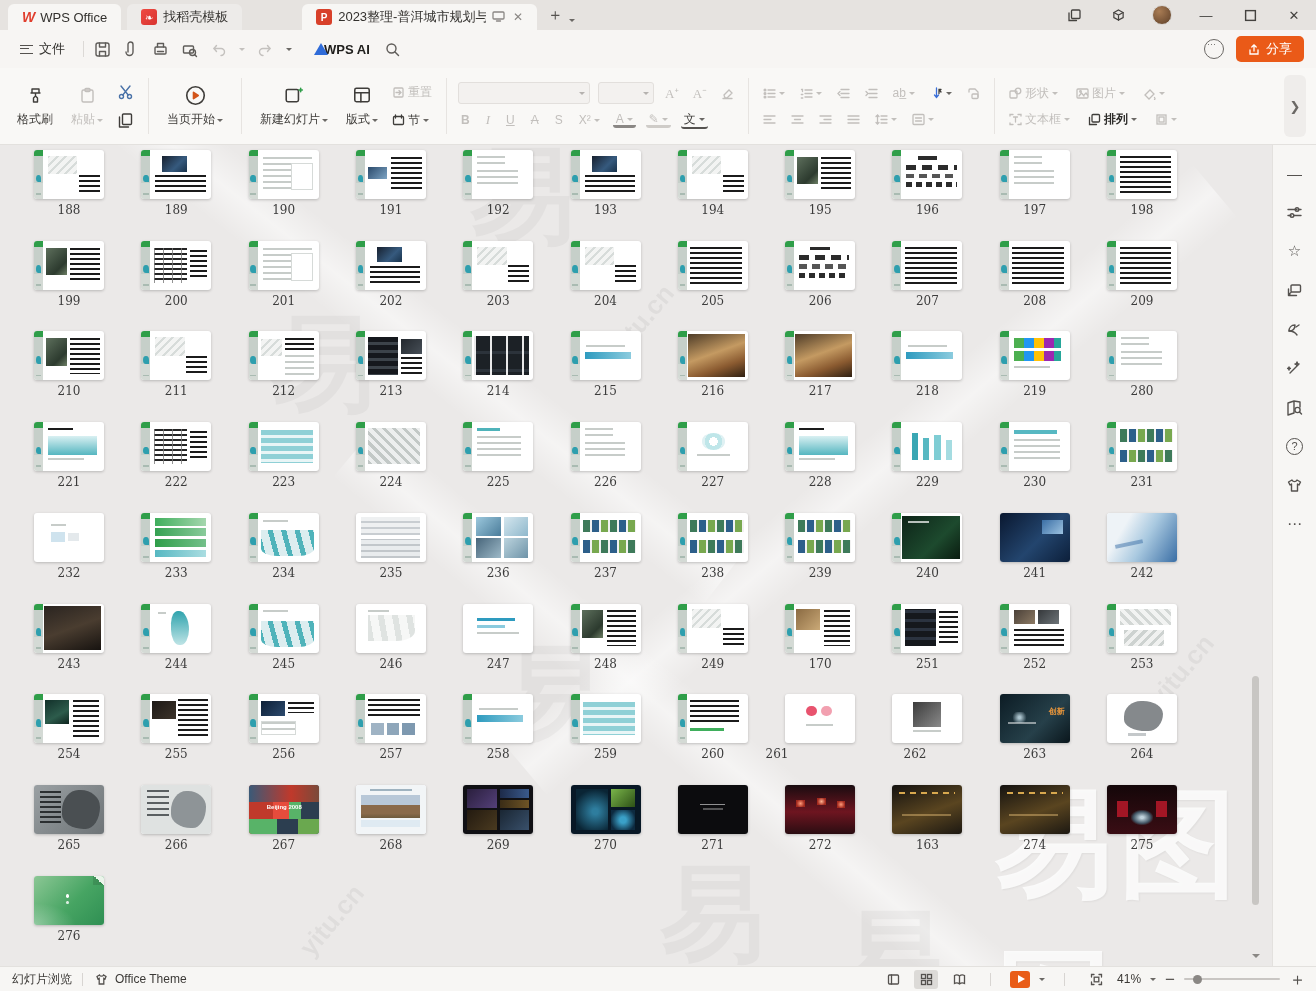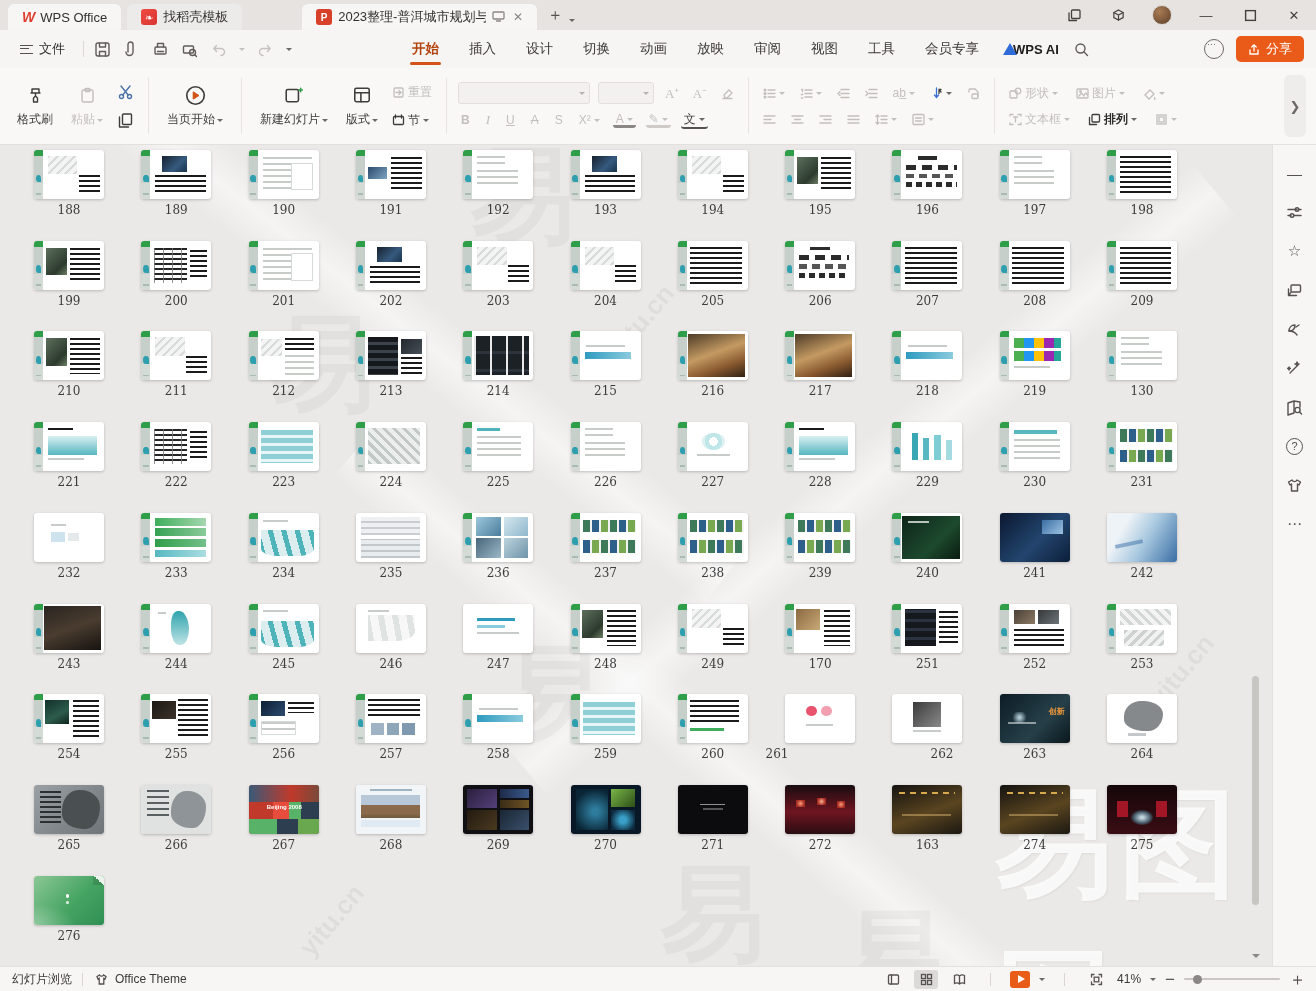--- a/index.html
+++ b/index.html
@@ -191,32 +191,20 @@
       </span>
       <span class="car" style="border-top-color:#c4c1be"></span>
       <span class="qico off">
         <svg class="ic16" viewBox="0 0 17 17">
             <path d="M13 7.5H6a3.5 3.5 0 1 0 0 7"></path>
             <path d="M10.5 4.5L13 7.5l-2.5 3"></path>
           </svg>
       </span>
       <span class="car"></span>
     </div>
-    <div class="mtabs" id="menu-tabs">
-        <span class="mtab act">开始</span>
-        <span class="mtab">插入</span>
-        <span class="mtab">设计</span>
-        <span class="mtab">切换</span>
-        <span class="mtab">动画</span>
-        <span class="mtab">放映</span>
-        <span class="mtab">审阅</span>
-        <span class="mtab">视图</span>
-        <span class="mtab">工具</span>
-        <span class="mtab">会员专享</span>
-      </div>
     <div class="ai-group">
       <span style="display:flex;align-items:center;gap:4px">
         <span class="ai-tri"></span>
         <span class="ai-lbl">WPS AI</span>
       </span>
       <span class="qico">
         <svg class="ic16" viewBox="0 0 17 17">
             <circle cx="7.5" cy="7.5" r="4.5"></circle>
             <path d="M11 11l3.5 3.5"></path>
           </svg>
@@ -765,21 +753,21 @@
             <div class="pt" style="position: absolute; left: 20%; top: 70%; width: 52%; height: 12%; background: repeating-linear-gradient(rgb(199, 204, 201) 0px, rgb(199, 204, 201) 2px, transparent 2px, transparent 6px);"></div>
           </div>
           <div class="tnum" style="left: 999.7px; top: 239.4px;">219</div>
           <div class="thumb ty-light" style="left: 1107px; top: 186.4px;">
             <div class="pt" style="position: absolute; left: 0%; top: 0%; width: 13%; height: 100%; background: linear-gradient(rgb(47, 158, 73) 0px, rgb(47, 158, 73) 13%, rgb(198, 207, 201) 13%, rgb(198, 207, 201) 68%, rgb(212, 218, 213) 68%, rgb(212, 218, 213) 100%);"></div>
             <div class="pt" style="position: absolute; left: 2.5%; top: 50%; width: 8%; height: 16%; background: rgb(46, 159, 174); border-radius: 50% 50% 0px;"></div>
             <div class="pt" style="position: absolute; left: 2.5%; top: 88%; width: 8%; height: 4%; background: rgb(169, 187, 178);"></div>
             <div class="pt" style="position: absolute; left: 20%; top: 12%; width: 40%; height: 16%; background: repeating-linear-gradient(rgb(199, 204, 201) 0px, rgb(199, 204, 201) 2px, transparent 2px, transparent 6px);"></div>
             <div class="pt" style="position: absolute; left: 20%; top: 40%; width: 58%; height: 36%; background: repeating-linear-gradient(rgb(199, 204, 201) 0px, rgb(199, 204, 201) 2px, transparent 2px, transparent 6px);"></div>
           </div>
-          <div class="tnum" style="left: 1107px; top: 239.4px;">130</div>
+          <div class="tnum" style="left: 1107px; top: 239.4px;">280</div>
           <div class="thumb ty-tealchart" style="left: 34px; top: 277.1px;">
             <div class="pt" style="position: absolute; left: 0%; top: 0%; width: 13%; height: 100%; background: linear-gradient(rgb(47, 158, 73) 0px, rgb(47, 158, 73) 13%, rgb(198, 207, 201) 13%, rgb(198, 207, 201) 68%, rgb(212, 218, 213) 68%, rgb(212, 218, 213) 100%);"></div>
             <div class="pt" style="position: absolute; left: 2.5%; top: 50%; width: 8%; height: 16%; background: rgb(46, 159, 174); border-radius: 50% 50% 0px;"></div>
             <div class="pt" style="position: absolute; left: 2.5%; top: 88%; width: 8%; height: 4%; background: rgb(169, 187, 178);"></div>
             <div class="pt" style="position: absolute; left: 20%; top: 12%; width: 36%; height: 7%; background: repeating-linear-gradient(rgb(27, 27, 27) 0px, rgb(27, 27, 27) 2px, transparent 2px, transparent 5px);"></div>
             <div class="pt" style="position: absolute; left: 20%; top: 28%; width: 70%; height: 40%; background: linear-gradient(rgb(217, 240, 242), rgb(85, 182, 192));"></div>
             <div class="pt" style="position: absolute; left: 20%; top: 74%; width: 52%; height: 10%; background: repeating-linear-gradient(rgb(199, 204, 201) 0px, rgb(199, 204, 201) 2px, transparent 2px, transparent 6px);"></div>
           </div>
           <div class="tnum" style="left: 34px; top: 330.1px;">221</div>
           <div class="thumb ty-tabledense" style="left: 141.3px; top: 277.1px;">
@@ -1088,21 +1076,21 @@
           <div class="thumb ty-pinkcircles" style="left: 785.1px; top: 549.2px;">
             <div class="pt" style="position: absolute; left: 30%; top: 24%; width: 15%; height: 21%; background: rgb(232, 83, 110); border-radius: 50%;"></div>
             <div class="pt" style="position: absolute; left: 52%; top: 24%; width: 15%; height: 21%; background: rgb(242, 160, 176); border-radius: 50%;"></div>
             <div class="pt" style="position: absolute; left: 30%; top: 60%; width: 38%; height: 8%; background: repeating-linear-gradient(rgb(199, 204, 201) 0px, rgb(199, 204, 201) 2px, transparent 2px, transparent 6px);"></div>
           </div>
           <div class="tnum" style="left: 742px; top: 602.2px;">261</div>
           <div class="thumb ty-peoplephoto" style="left: 892.4px; top: 549.2px;">
             <div class="pt" style="position: absolute; left: 30%; top: 16%; width: 40%; height: 52%; background: linear-gradient(135deg, rgb(59, 59, 59), rgb(138, 138, 138));"></div>
             <div class="pt" style="position: absolute; left: 30%; top: 74%; width: 40%; height: 7%; background: repeating-linear-gradient(rgb(199, 204, 201) 0px, rgb(199, 204, 201) 2px, transparent 2px, transparent 6px);"></div>
           </div>
-          <div class="tnum" style="left: 907px; top: 602.2px;">262</div>
+          <div class="tnum" style="left: 880px; top: 602.2px;">262</div>
           <div class="thumb ty-innov" style="left: 999.7px; top: 549.2px;">
             <div class="pt" style="position: absolute; left: 0%; top: 0%; width: 100%; height: 100%; background: linear-gradient(135deg, rgb(12, 28, 36), rgb(38, 64, 74) 60%, rgb(10, 22, 28));"></div>
             <div class="pt" style="position: absolute; left: 12%; top: 56%; width: 40%; height: 4%; background: rgba(255, 255, 255, 0.5);"></div>
             <div class="pt" style="position: absolute; left: 14%; top: 36%; width: 30%; height: 22%; background: radial-gradient(circle, rgba(207, 232, 242, 0.8) 10%, transparent 60%);"></div>
             <span class="tlabel">创新</span>
           </div>
           <div class="tnum" style="left: 999.7px; top: 602.2px;">263</div>
           <div class="thumb ty-maplight" style="left: 1107px; top: 549.2px;">
             <div class="pt" style="position: absolute; left: 24%; top: 14%; width: 56%; height: 62%; background: rgb(133, 137, 140); border-radius: 46% 54% 40% 60% / 55% 45% 60% 40%;"></div>
             <div class="pt" style="position: absolute; left: 30%; top: 80%; width: 26%; height: 5%; background: rgb(196, 200, 202);"></div>

